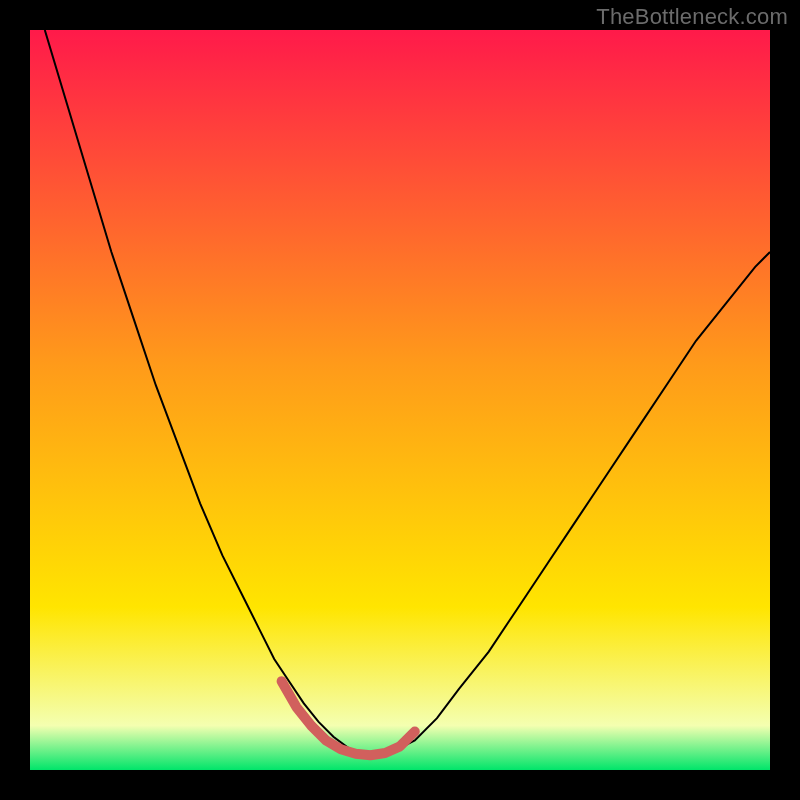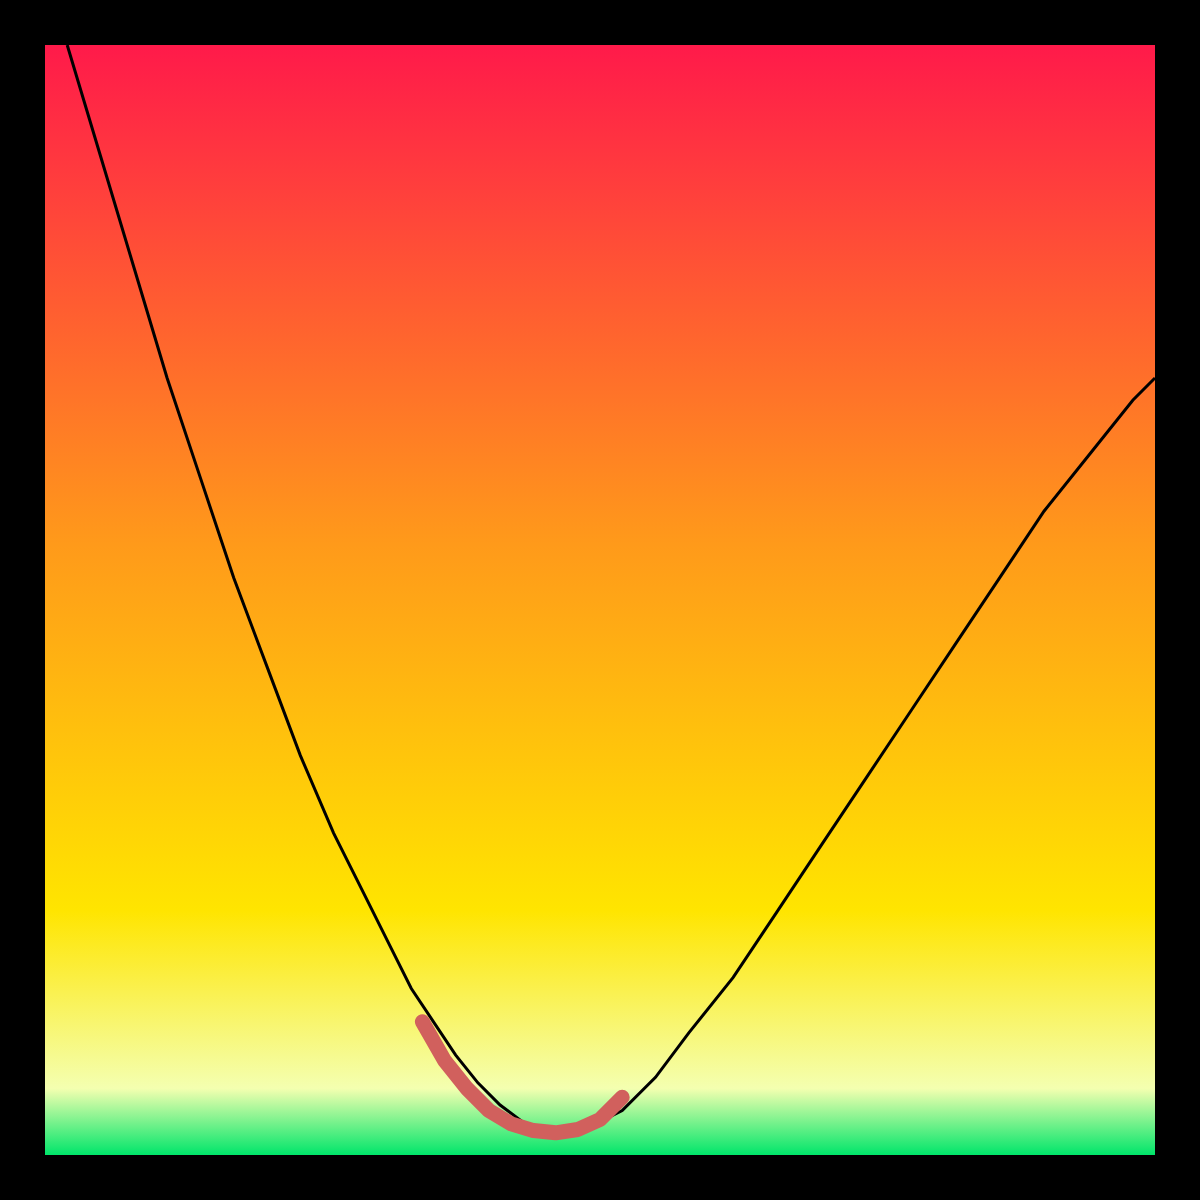--- a/index.html
+++ b/index.html
@@ -37,20 +37,21 @@
     overflow: hidden;
   }
   .plot-area svg {
     display: block;
   }
 </style>
 </head>
 <body>
 
 <div class="frame">
+  <div class="watermark">TheBottleneck.com</div>
   <div class="plot-area">
     <svg id="plot-svg" width="740" height="740" viewBox="0 0 740 740">
       <defs>
         <linearGradient id="bg-grad" x1="0" y1="0" x2="0" y2="1">
           <stop id="g-stop-0" offset="0%" stop-color="#ff1a4a"></stop>
           <stop id="g-stop-1" offset="45%" stop-color="#ff9a1a"></stop>
           <stop id="g-stop-2" offset="78%" stop-color="#ffe500"></stop>
           <stop id="g-stop-3" offset="94%" stop-color="#f4ffb0"></stop>
           <stop id="g-stop-4" offset="100%" stop-color="#00e56a"></stop>
         </linearGradient>

